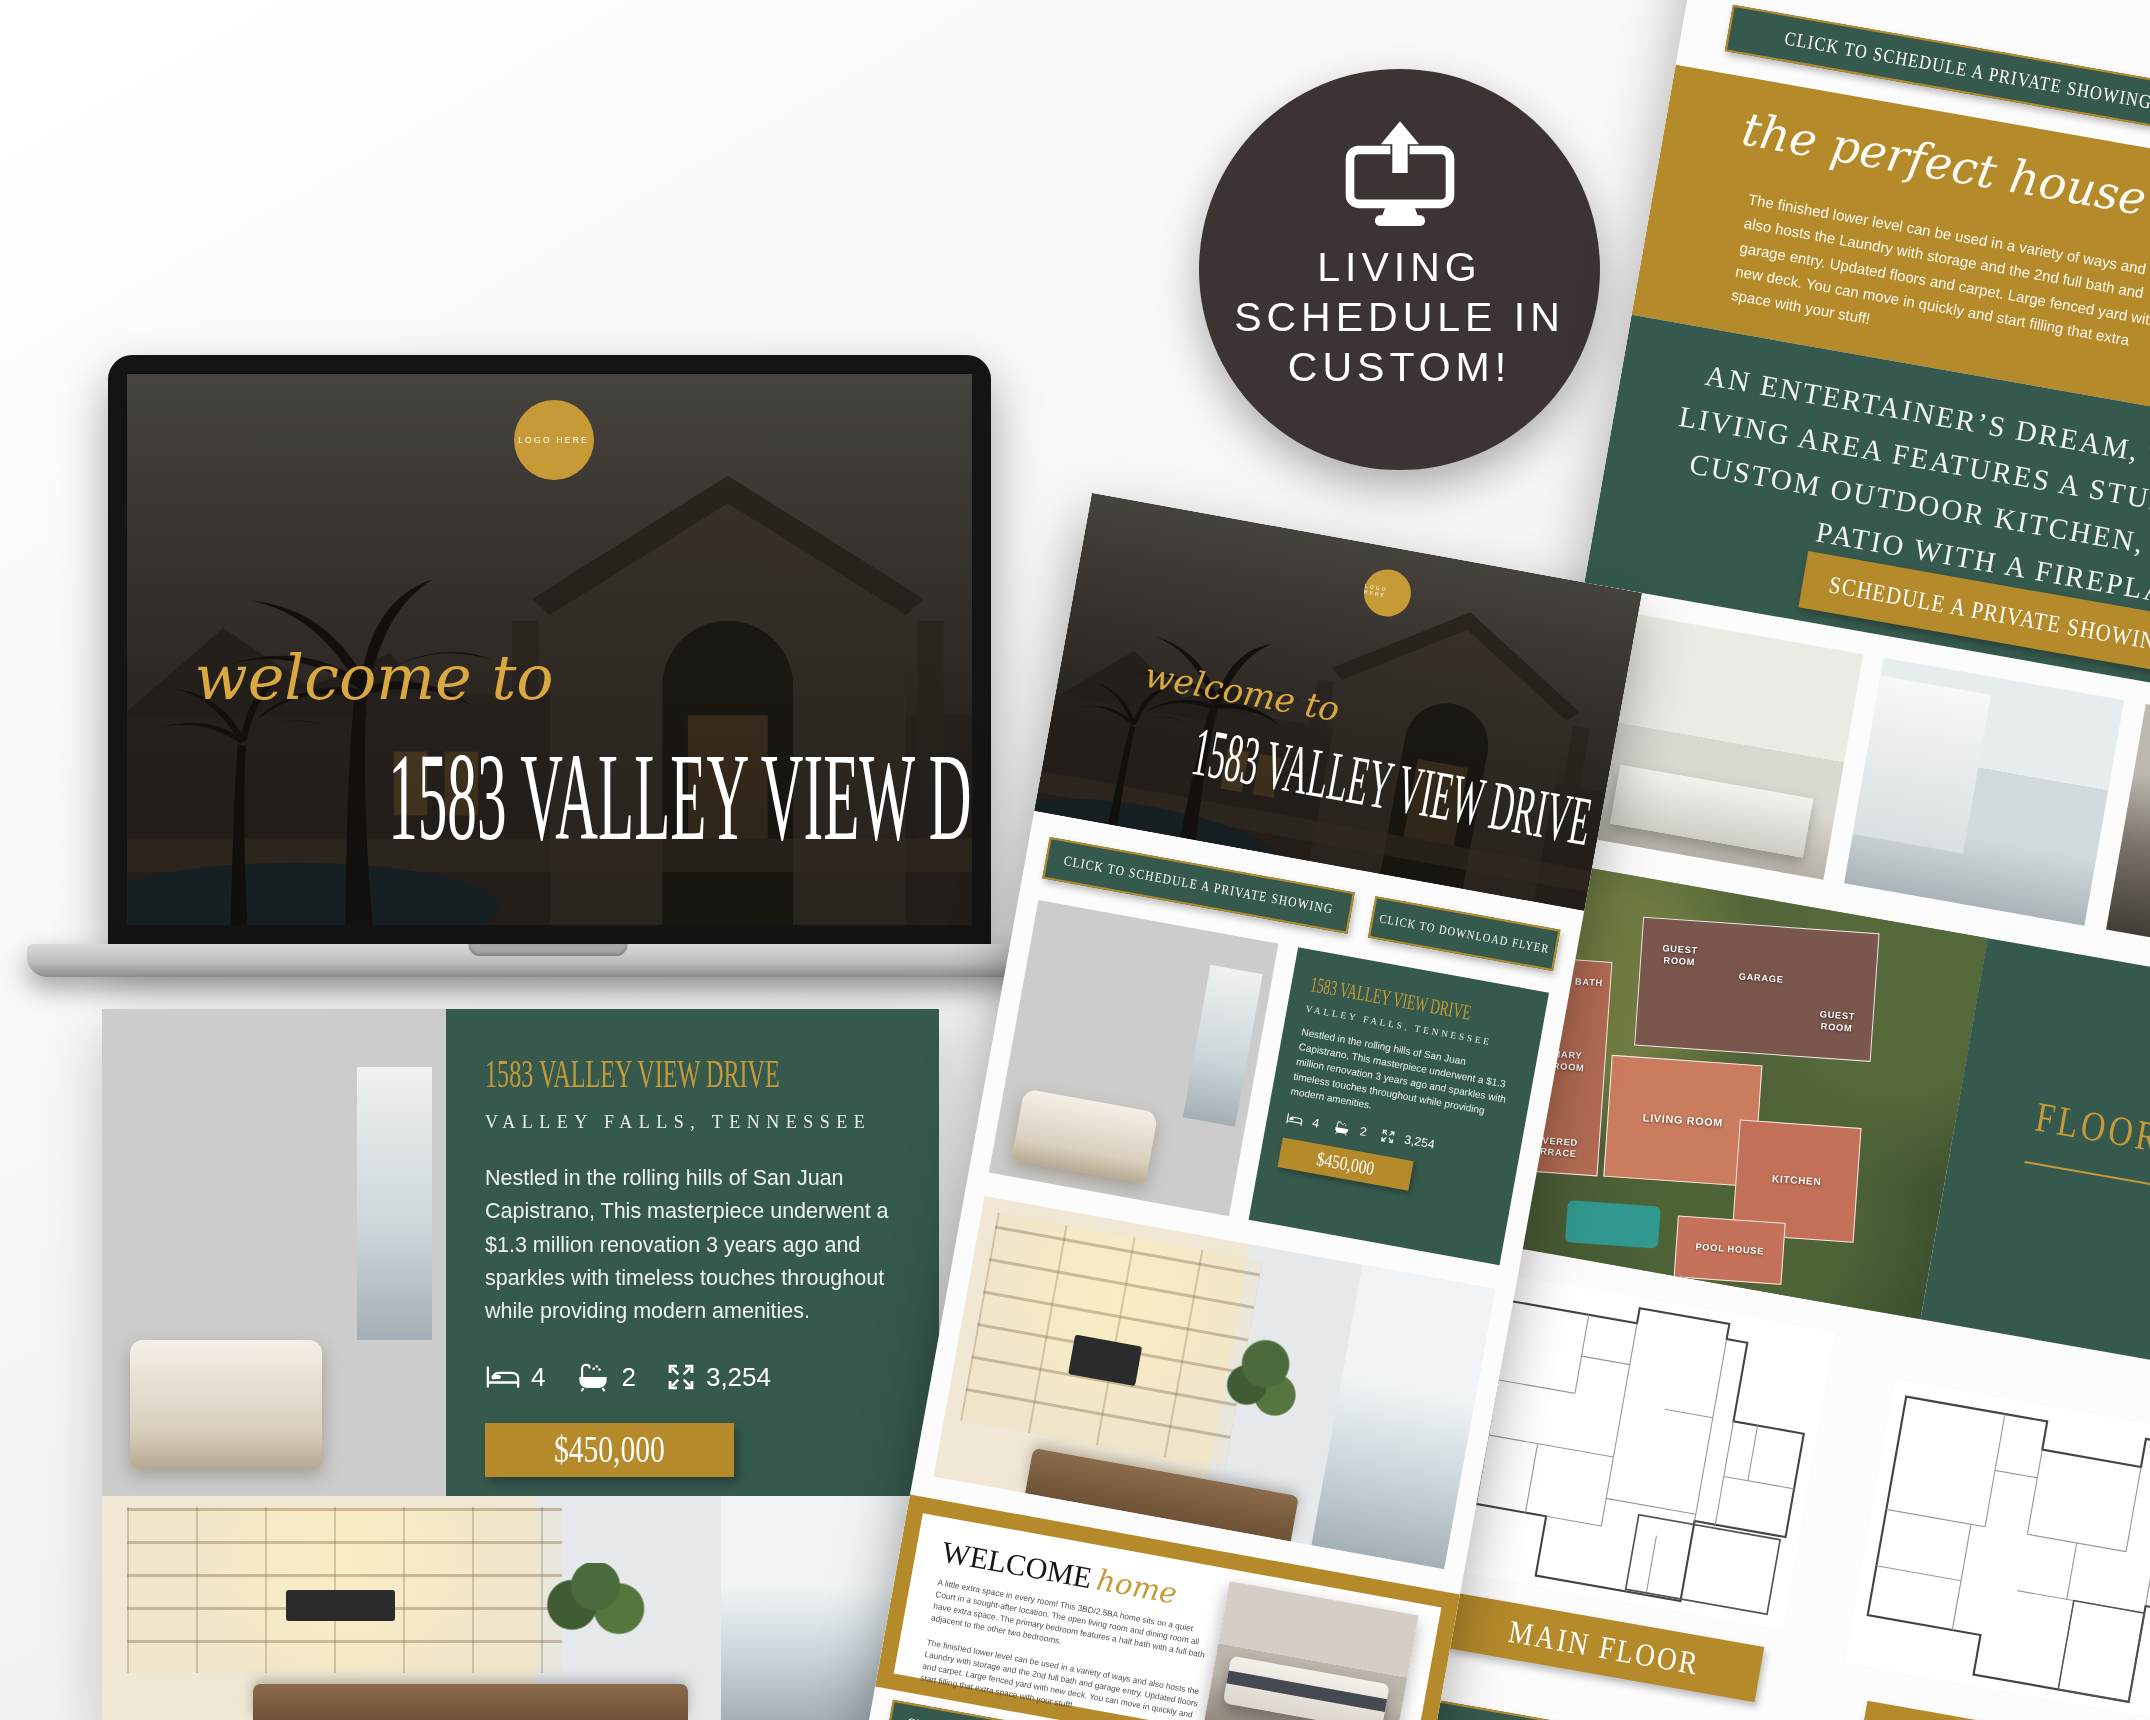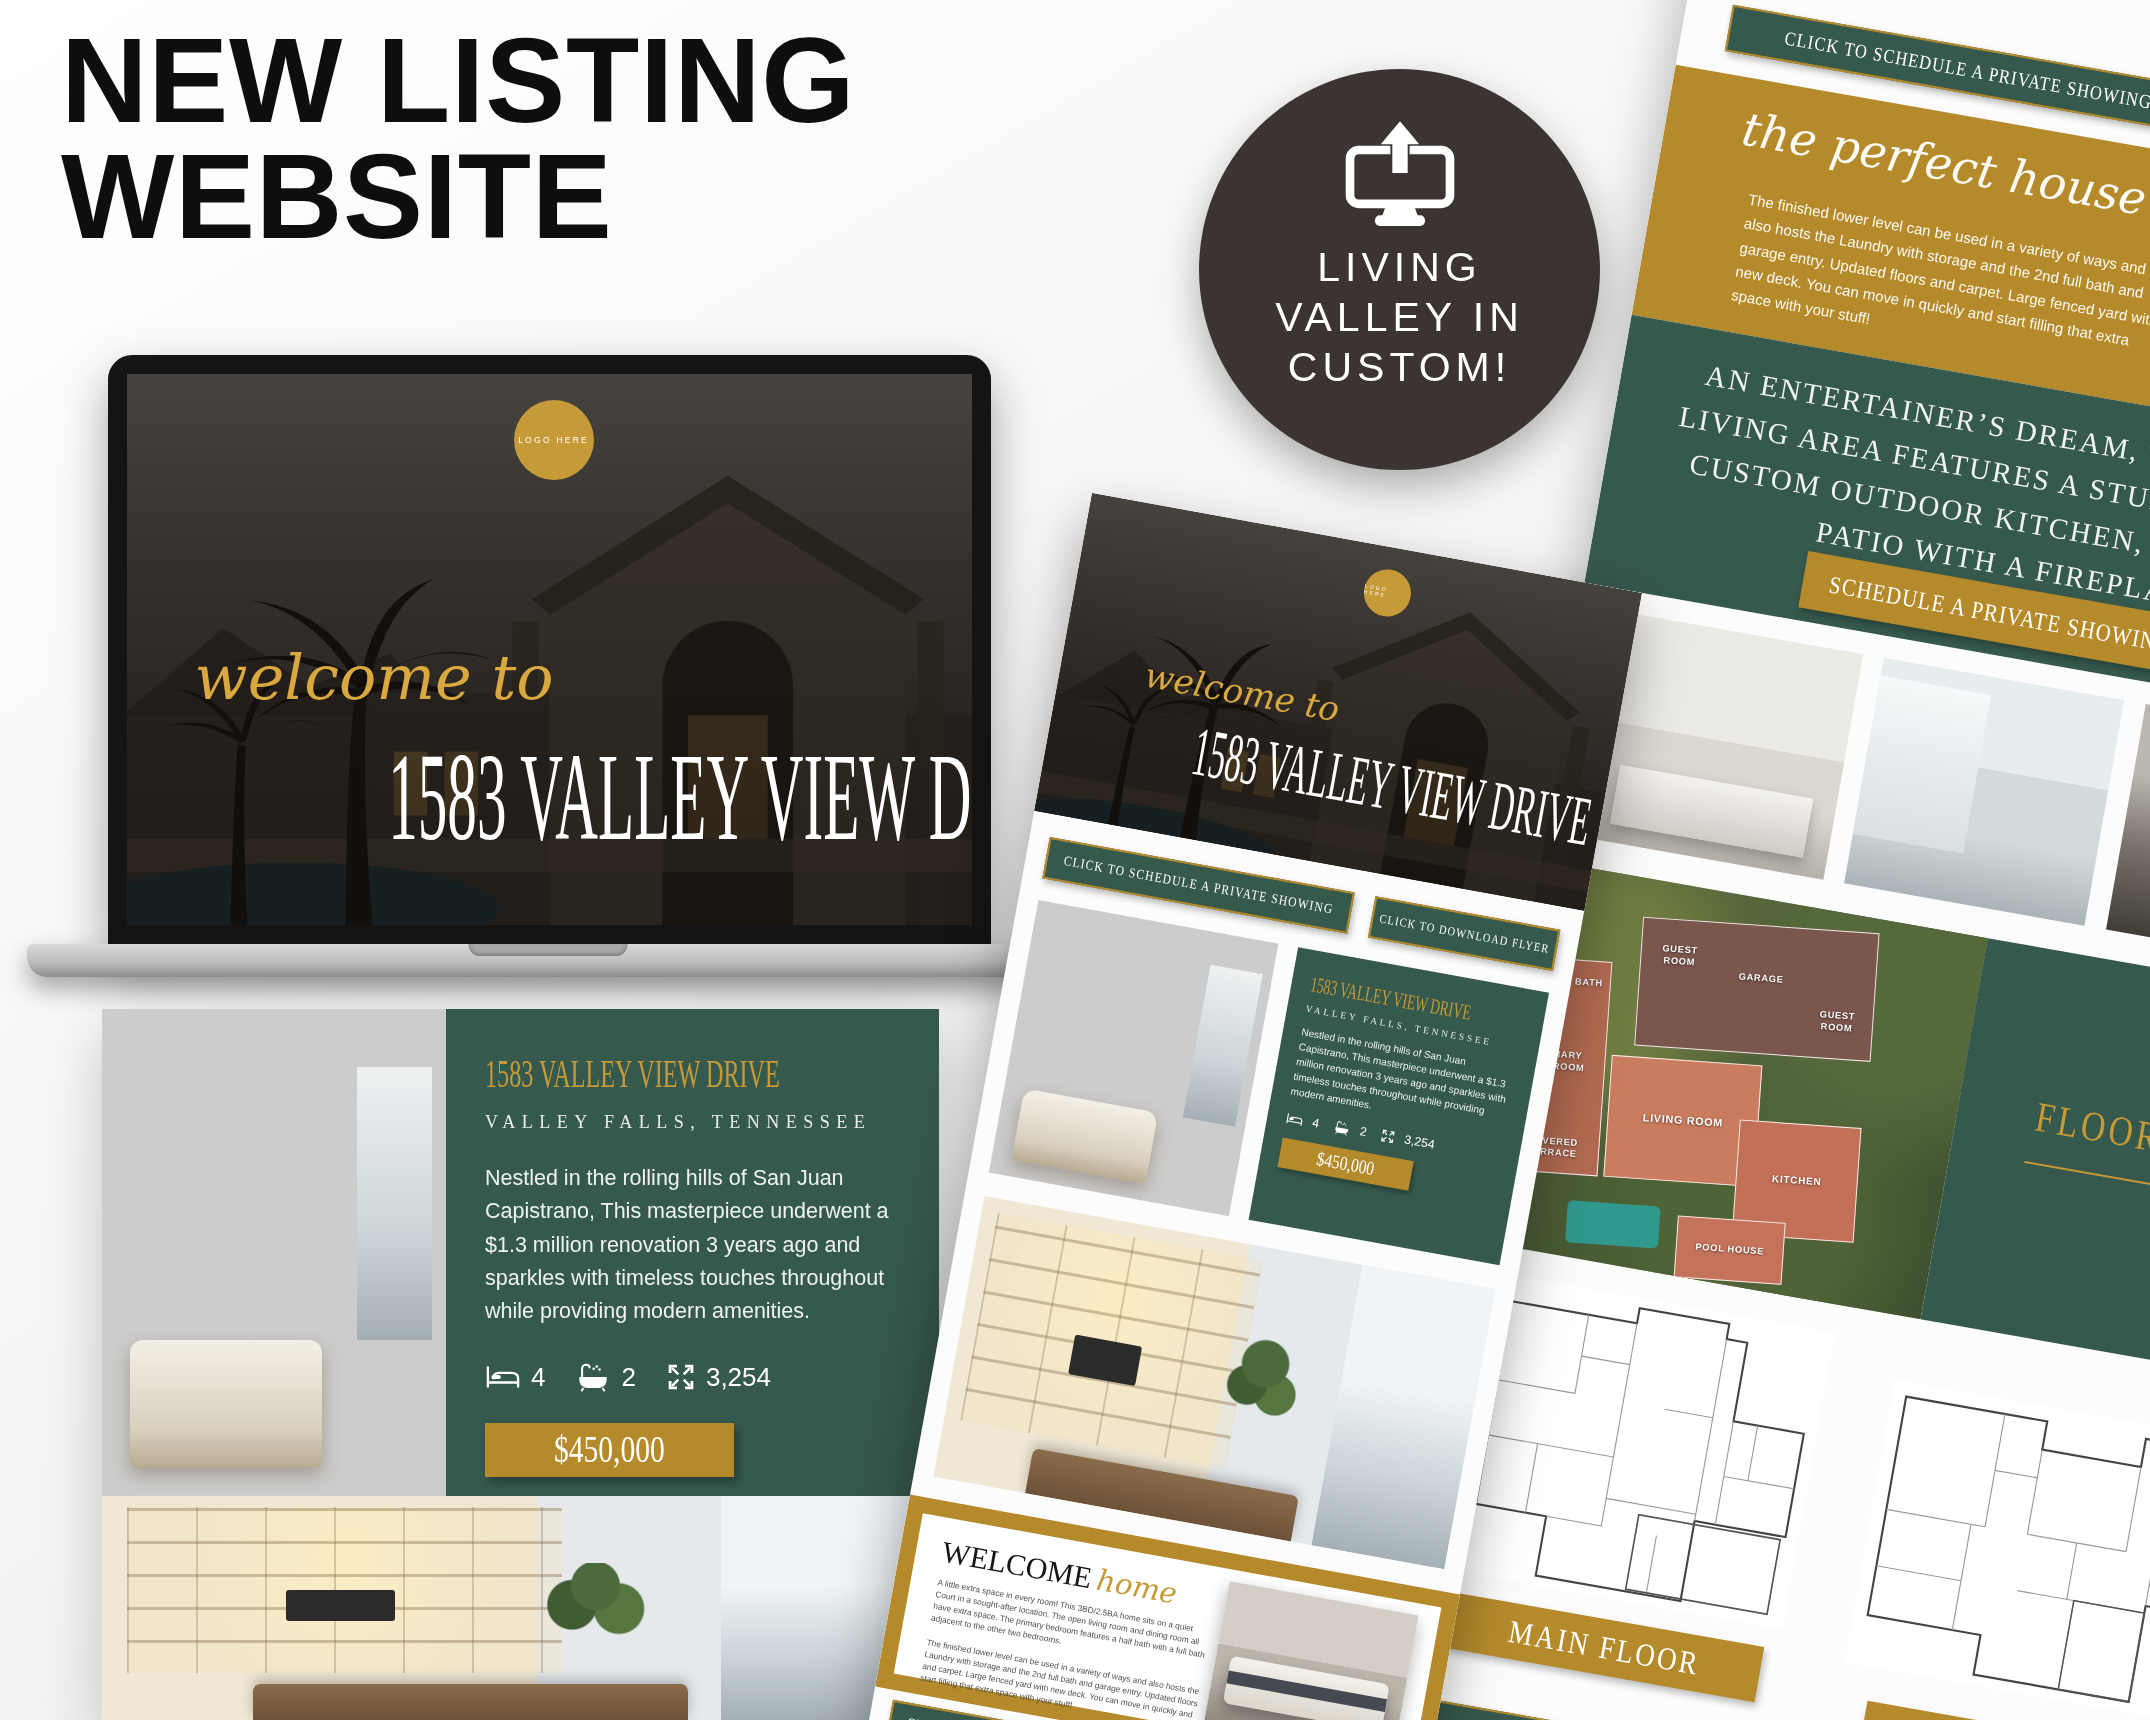--- a/index.html
+++ b/index.html
@@ -207,32 +207,28 @@
       <g stroke="#999" stroke-width="1.6" fill="none">
         <path d="M20 180 H160 M160 20 V180 M160 100 H220 M220 60 V180 M20 260 H140 M140 180 V330 M220 180 H360 M290 180 V260 M220 260 H400 M360 60 V180 M400 100 H480 M400 180 V250 M300 260 V386"></path>
       </g>
       <rect x="300" y="260" width="100" height="126" fill="none" stroke="#555" stroke-width="2"></rect>
     </symbol>
   </defs>
 </svg>
 
 <div id="canvas">
 
-  <div class="abs headline">
-    <div>NEW LISTING</div>
-    <div>WEBSITE</div>
-  </div>
 
   <div class="abs badge">
     <svg viewBox="0 0 170 150" width="122" height="108">
         <use href="#icoMonitor"></use>
       </svg>
     <div class="badge-text">
       <div>LIVING</div>
-      <div>VALLEY IN</div>
+      <div>SCHEDULE IN</div>
       <div>CUSTOM!</div>
     </div>
   </div>
 
   <div class="abs laptop-screen">
     <div class="hero">
       <svg class="hero-art" viewBox="0 0 1180 770" width="846" height="552">
           <use href="#heroArt"></use>
         </svg>
       <div class="hero-shade"></div>

